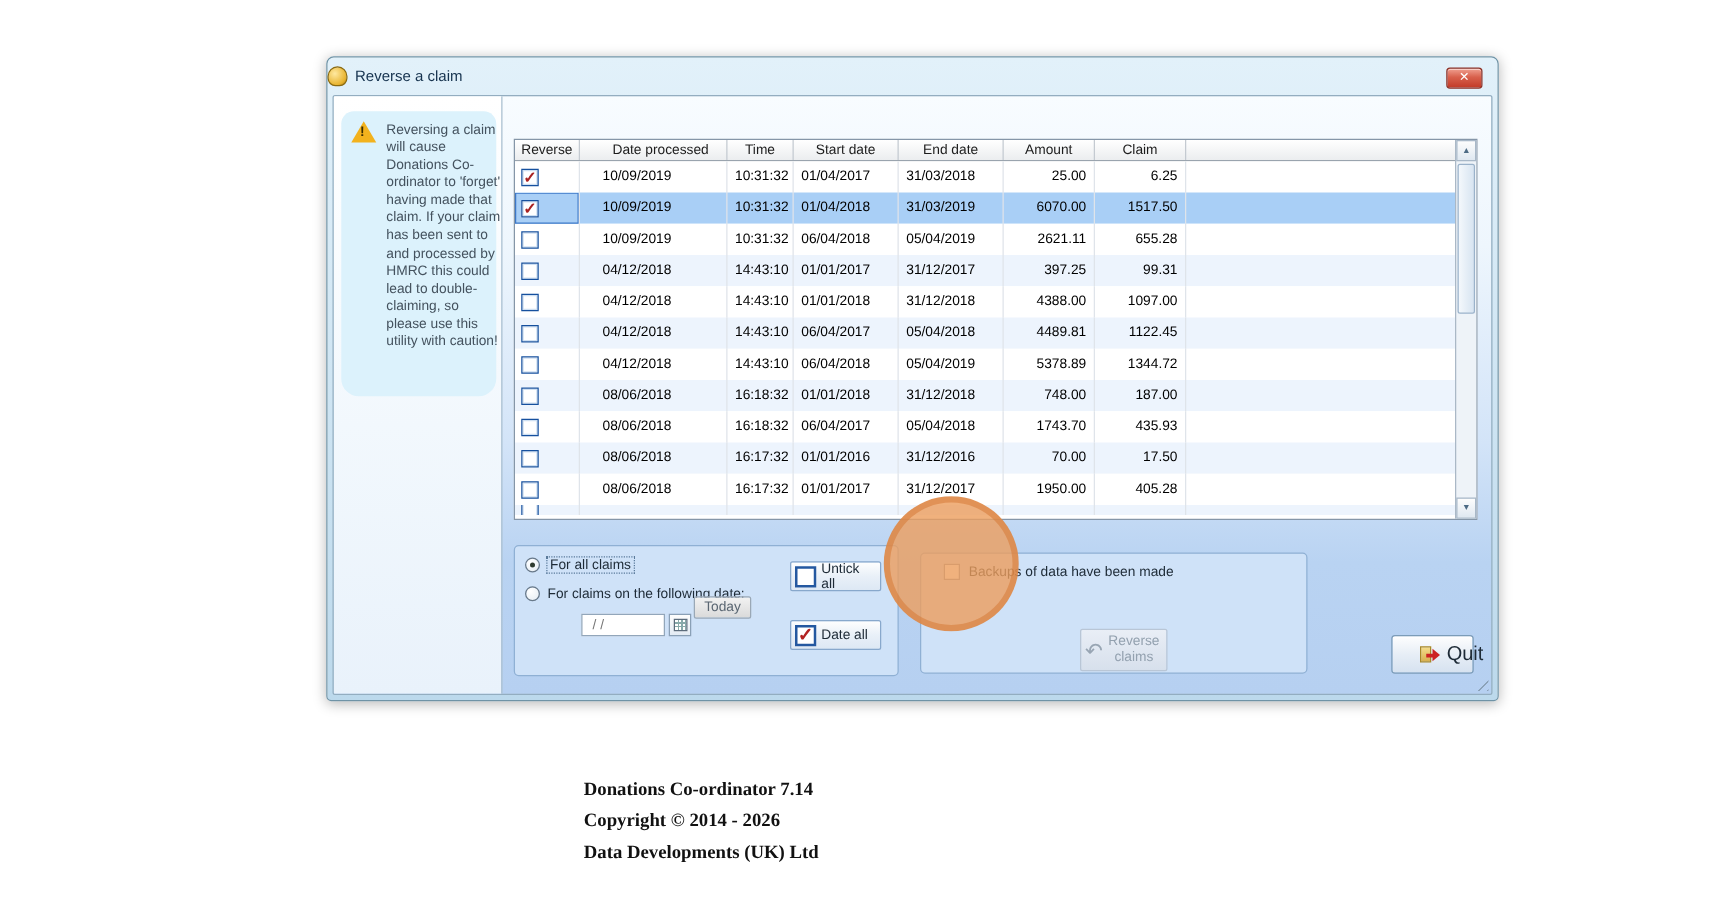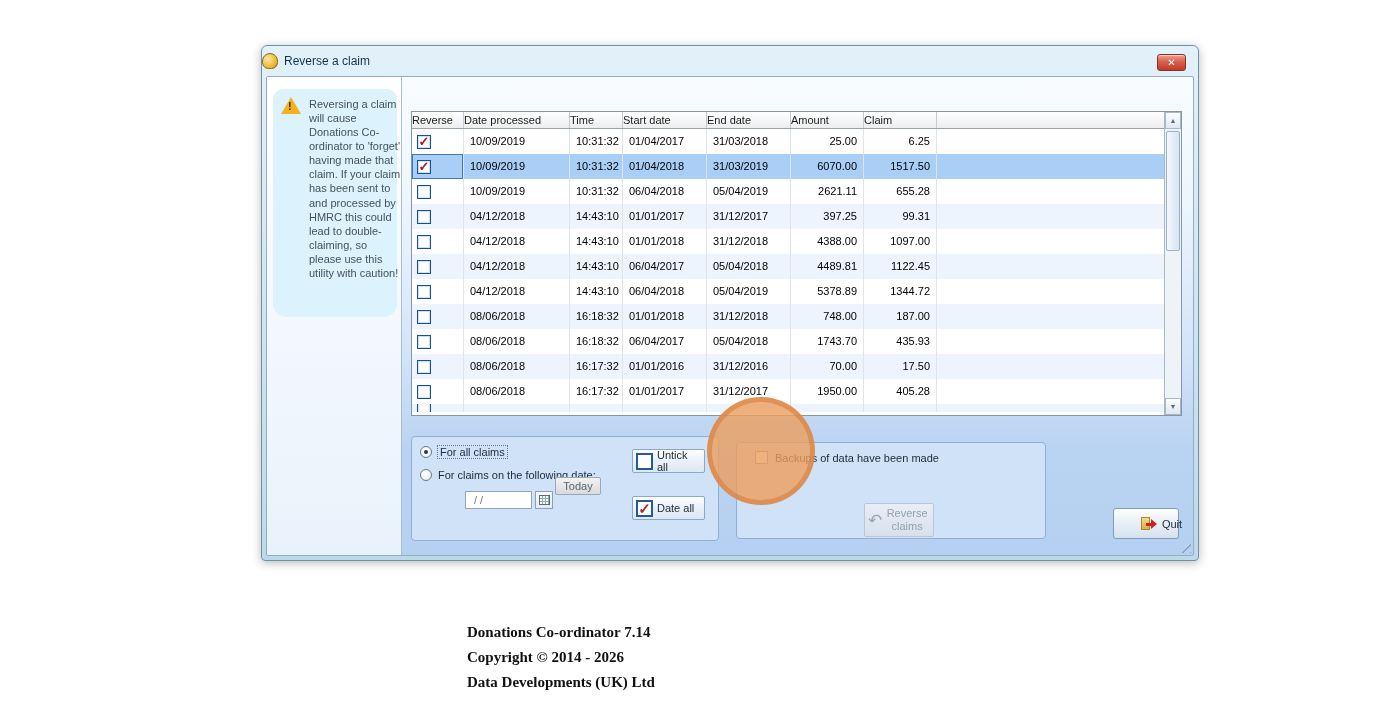--- a/index.html
+++ b/index.html
@@ -30,30 +30,30 @@
     border-left:10px solid transparent; border-right:10px solid transparent; border-bottom:17px solid #f2b21d; }
   .warn-icon::after { content:"!"; position:absolute; left:-3px; top:3px; font-size:11px; font-weight:bold; color:#3a2c00; }
   .warn-text { display:block; margin-left:28px; width:92px; font-size:11px; line-height:1.28; color:#44525e; }
 
   
   .tablewrap { position:absolute; left:144px; top:34px; width:771px; height:305px;
     border:1px solid #8596a8; background:#fff; display:flex; }
   .grid { flex:1; overflow:hidden; display:flex; flex-direction:column; }
   .thead { display:flex; height:17px; background:linear-gradient(180deg,#ffffff,#ebedef);
     border-bottom:1px solid #9aa4ae; flex:none; }
-  .hcell { font-size:11px; line-height:16px; text-align:left; color:#1c1c1c;
+  .hcell { font-size:11px; line-height:16px; text-align:center; color:#1c1c1c;
     border-right:1px solid #c4cad1; overflow:hidden; white-space:nowrap; flex:none; }
   .tbody { flex:1; overflow:hidden; }
   .trow { display:flex; height:25px; background:#fff; }
   .trow.alt { background:#edf4fd; }
   .trow.sel { background:#a9cff6; }
   .trow.partial { height:8px; overflow:hidden; }
   .cell { font-size:11px; line-height:25px; padding:0 6px; border-right:1px solid #dfe4ea;
     overflow:hidden; white-space:nowrap; flex:none; }
-  .c0 { width:52px; } .c1 { width:106px; } .c2 { width:53px; } .c3 { width:84px; }
+  .c0 { width:52px; } .c1 { width:106px;margin-left:12px; } .c2 { width:53px; } .c3 { width:84px; }
   .c4 { width:84px; } .c5 { width:73px; } .c6 { width:73px; } .cf { flex:1 1 auto; border-right:none; }
   .cell.c5, .cell.c6 { text-align:right; }
   .cell.c0 { display:flex; align-items:center; padding:0 0 0 5px; }
   .trow.sel .cell.c0 { box-shadow:inset 0 0 0 1px #3d78c8; }
   .cb { width:14px; height:14px; border:1px solid #16509e; background:#fff; display:inline-block;
     text-align:center; line-height:12px; font-size:13px; font-weight:bold; color:#a82222; box-shadow:inset 0 0 0 1px #cfe0f2; }
 
   
   .vscroll { width:17px; flex:none; background:#eef3f8; border-left:1px solid #aab8c6;
     display:flex; flex-direction:column; }
@@ -94,21 +94,21 @@
   .small-cb { width:13px; height:13px; border:1px solid #8a98a8; background:#fff; flex:none; }
 
   .reverse-btn { position:absolute; left:127px; top:60px; width:70px; height:34px;
     border:1px solid #b9c6d6; border-radius:2px; background:linear-gradient(180deg,#e9eef6,#d7e0ec);
     display:flex; align-items:center; gap:2px; padding:0 3px; }
   .undo-ico { font-size:17px; color:#98a5b3; flex:none; }
   .reverse-label { font-size:11px; line-height:1.15; color:#93a1af; text-align:center; width:46px; }
 
   .quit-btn { position:absolute; left:846px; top:431px; width:66px; height:31px;
     border:1px solid #7c9cb8; border-radius:3px; background:linear-gradient(180deg,#fefefe,#e7eef6 50%,#d6e2f0);
-    display:flex; align-items:center; justify-content:center; gap:5px; font-size:11px; color:#1d2a36; cursor:pointer;
+    display:flex; align-items:center; justify-content:center; gap:5px; font-size:16px; color:#1d2a36; cursor:pointer;
     box-shadow:inset 0 1px 0 #fff;padding-left:31px; }
   .quit-ico { position:relative; width:16px; height:14px; flex:none; }
   .quit-ico .door { position:absolute; left:0; top:0; width:9px; height:13px; background:linear-gradient(180deg,#f4dc8a,#d8b050); border:1px solid #a88828; }
   .quit-ico .shaft { position:absolute; left:5px; top:6px; width:6px; height:3px; background:#cc2222; }
   .quit-ico .head { position:absolute; left:10px; top:2px; width:0; height:0;
     border-left:6px solid #cc2222; border-top:5px solid transparent; border-bottom:5px solid transparent; }
 
   .resize-grip { position:absolute; right:2px; bottom:2px; width:13px; height:13px;
     background:repeating-linear-gradient(135deg,transparent 0 2px,#8ba2b8 2px 3px,transparent 3px 5px);
     clip-path:polygon(100% 0,100% 100%,0 100%); cursor:nwse-resize; }

